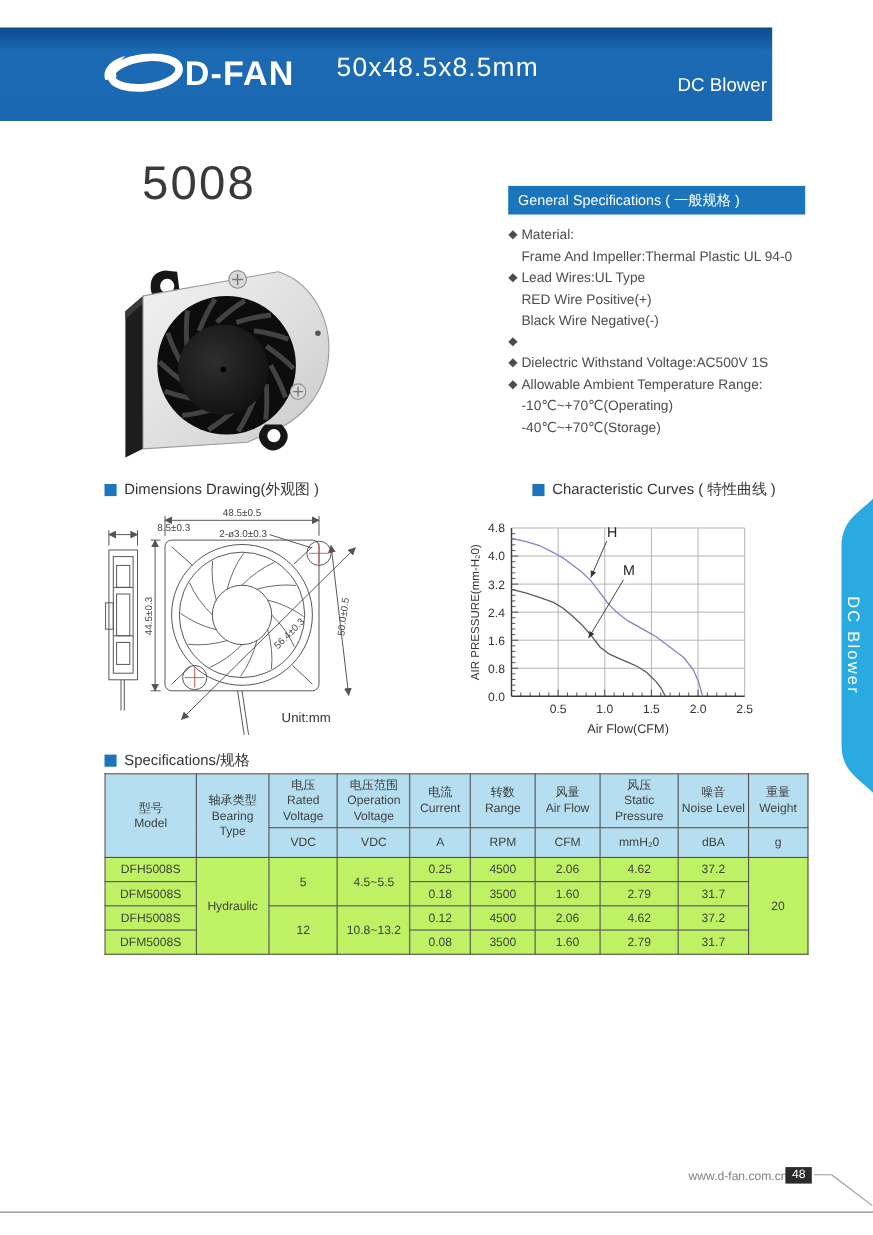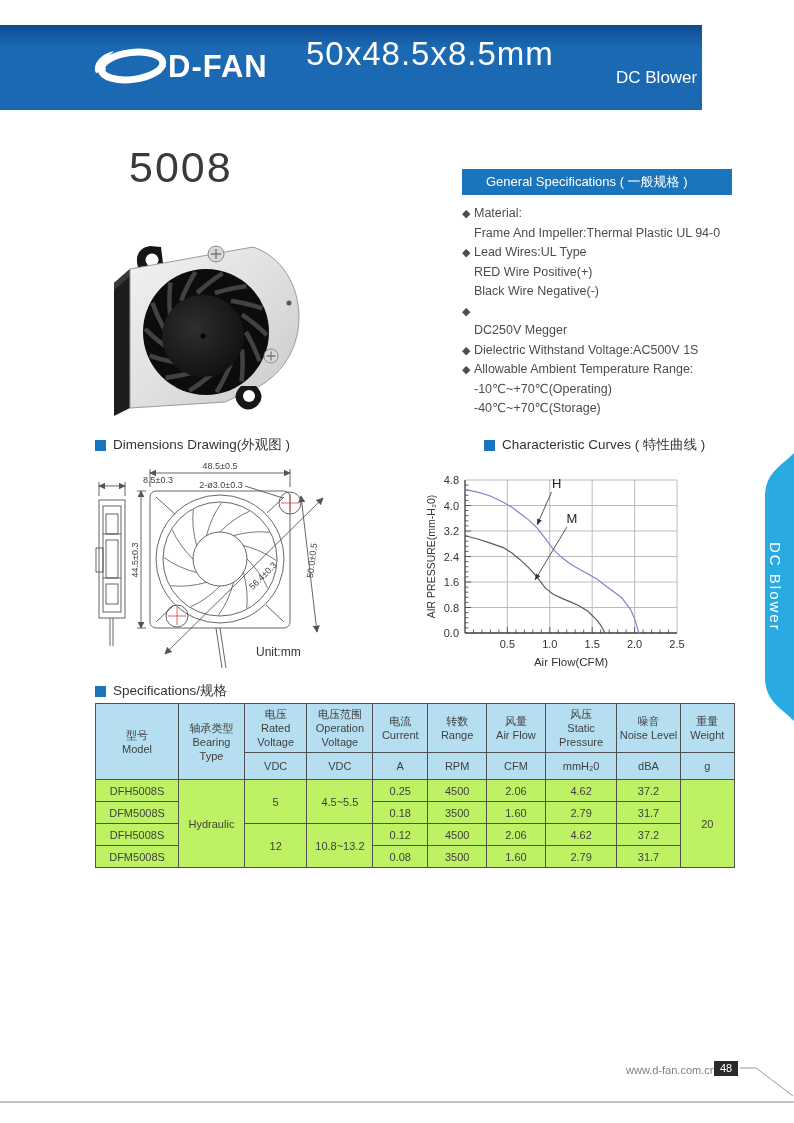--- a/index.html
+++ b/index.html
@@ -3,27 +3,27 @@
 <meta charset="utf-8">
 <style>
   html,body{margin:0;padding:0;background:#e8e8e8;}
   .page{position:relative;width:794px;height:1123px;background:#ffffff;overflow:hidden;
         font-family:"Liberation Sans","DejaVu Sans",sans-serif;color:#333;margin:0 auto;}
   
   .band{position:absolute;top:25px;left:0;width:702px;height:85px;
         background:linear-gradient(#0d4a90,#1b6ab3 26%,#1a68b1);}
   .logo{position:absolute;left:92px;top:20px;display:flex;align-items:center;}
   .logo-text{color:#fff;font-size:31px;font-weight:bold;letter-spacing:1px;line-height:44px;}
-  .band-title{position:absolute;left:306px;top:10px;color:#fff;font-size:33px;font-weight:normal;letter-spacing:1px;}
+  .band-title{position:absolute;left:306px;top:23px;color:#fff;font-size:24px;font-weight:normal;letter-spacing:1px;}
   .band-sub{position:absolute;left:616px;top:43px;color:#fff;font-size:17px;}
   
   .model-no{position:absolute;left:129px;top:143px;font-size:43px;color:#3a3a3a;letter-spacing:2px;}
   
   .gs{position:absolute;left:462px;top:169px;width:270px;}
-  .gs-bar{background:#1b75bc;color:#fff;font-size:13px;padding:4px 24px;}
+  .gs-bar{background:#1b75bc;color:#fff;font-size:13px;padding:4px 9px;}
   .gs-list{margin-top:9px;font-size:12.5px;color:#4d4d4d;line-height:19.5px;}
   .gs-line{display:flex;}
   .gs-line .dia{width:12px;flex:0 0 12px;font-size:11px;color:#4d4d4d;}
   .gs-line.cont{padding-left:12px;}
   
   .sec-title{position:absolute;display:flex;align-items:center;gap:7px;font-size:13.5px;color:#333;}
   .sq{width:11px;height:11px;background:#1b75bc;flex:0 0 11px;}
   
   .side-tab{position:absolute;right:0;top:453px;width:44px;height:268px;}
   .side-tab .tab-label{position:absolute;right:4px;top:0;width:30px;height:268px;
@@ -131,23 +131,20 @@
           <span>Lead Wires:UL Type</span>
         </div>
         <div class="gs-line cont">
           <span>RED Wire Positive(+)</span>
         </div>
         <div class="gs-line cont">
           <span>Black Wire Negative(-)</span>
         </div>
         <div class="gs-line">
           <span class="dia">◆</span>
-        </div>
-        <div class="gs-line cont">
-          <span>DC250V Megger</span>
         </div>
         <div class="gs-line">
           <span class="dia">◆</span>
           <span>Dielectric Withstand Voltage:AC500V 1S</span>
         </div>
         <div class="gs-line">
           <span class="dia">◆</span>
           <span>Allowable Ambient Temperature Range:</span>
         </div>
         <div class="gs-line cont">

